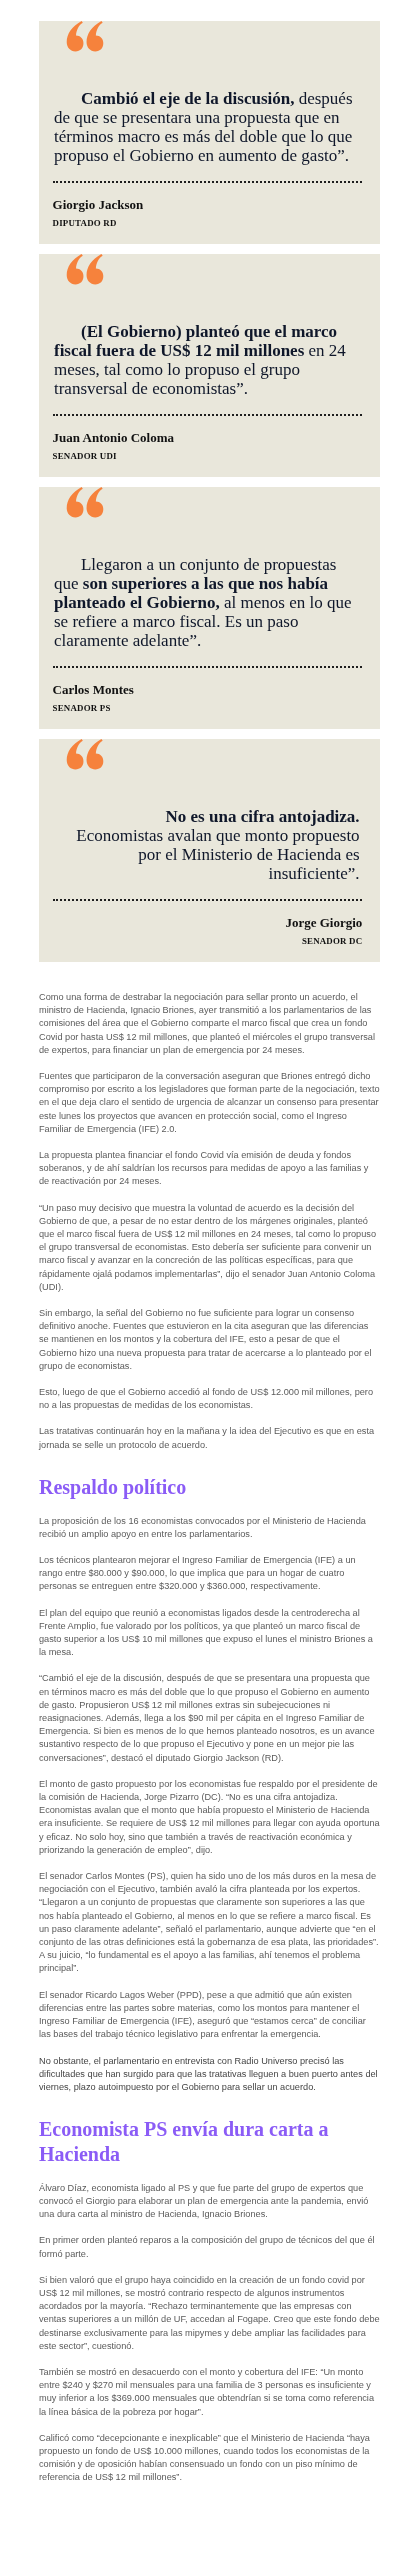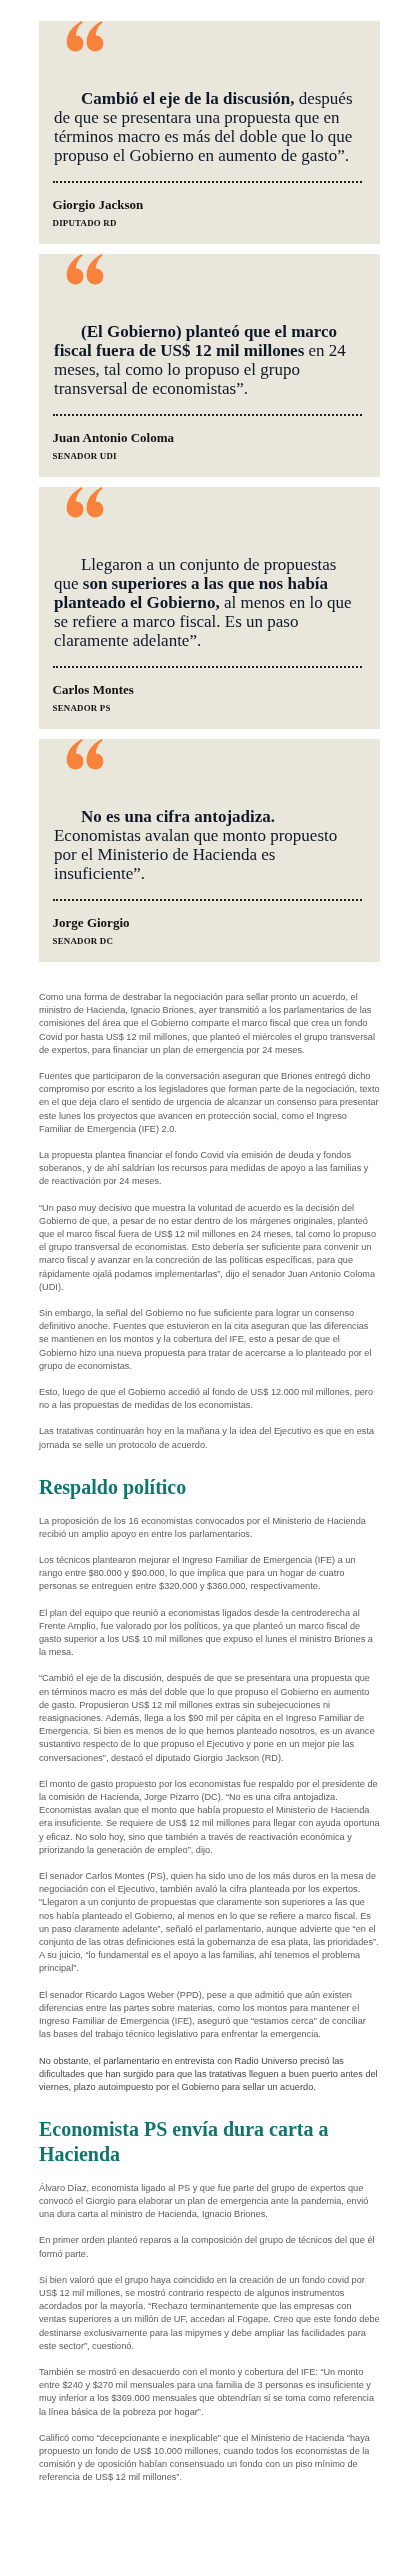--- a/index.html
+++ b/index.html
@@ -17,21 +17,21 @@
   .qname{margin-top:13.6px;font-family:"Liberation Serif",serif;font-weight:bold;
          font-size:13px;color:#111111;}
   .qrole{margin-top:5px;font-family:"Liberation Serif",serif;font-weight:bold;
          font-size:8.9px;letter-spacing:0.2px;color:#111111;}
 
   
   .article{margin-top:29px;}
   .article p{margin:0 0 13px 0;font-size:9.2px;line-height:13.2px;color:#5B5B5B;}
   .article p.em{color:#454545;}
   .article h2{margin:23px 0 15px 0;font-family:"Liberation Serif",serif;font-weight:bold;
-              font-size:20px;line-height:1.24;color:#0f766e;}
+              font-size:20px;line-height:1.24;color:#8b5cf6;}
 </style>
 </head>
 <body>
 
 <div class="page">
   <div>
   <div class="quote-card" style="background: rgb(233, 231, 219);">
     <div class="qmark">
       <svg width="40" height="31" viewBox="0 0 122 100" aria-hidden="true">
         <g class="qfill" fill="#F6823C">
@@ -69,21 +69,21 @@
           <path d="M114,0 C82,18 66,42 66,68 C66,86 78,98 94,98 C110,98 120,88 120,72 C120,57 110,47 96,47 C97,31 104,14 118,6 Z"></path>
         </g>
       </svg>
     </div>
     <p class="qtext"><span>Llegaron a un conjunto de propuestas que </span><span class="b">son superiores a las que nos había planteado el Gobierno,</span><span> al menos en lo que se refiere a marco fiscal. Es un paso claramente adelante”.</span></p>
     <div class="dots"></div>
     <div class="qname">Carlos Montes</div>
     <div class="qrole">SENADOR PS</div>
   </div>
 
-  <div class="quote-card" style="background: rgb(233, 231, 219);">
+  <div class="quote-card" style="background: rgb(233, 231, 219); text-align: right;">
     <div class="qmark">
       <svg width="40" height="31" viewBox="0 0 122 100" aria-hidden="true">
         <g class="qfill" fill="#F6823C">
           <path d="M50,0 C18,18 2,42 2,68 C2,86 14,98 30,98 C46,98 56,88 56,72 C56,57 46,47 32,47 C33,31 40,14 54,6 Z"></path>
           <path d="M114,0 C82,18 66,42 66,68 C66,86 78,98 94,98 C110,98 120,88 120,72 C120,57 110,47 96,47 C97,31 104,14 118,6 Z"></path>
         </g>
       </svg>
     </div>
     <p class="qtext"><span class="b">No es una cifra antojadiza.</span><span> Economistas avalan que monto propuesto por el Ministerio de Hacienda es insuficiente”.</span></p>
     <div class="dots"></div>

